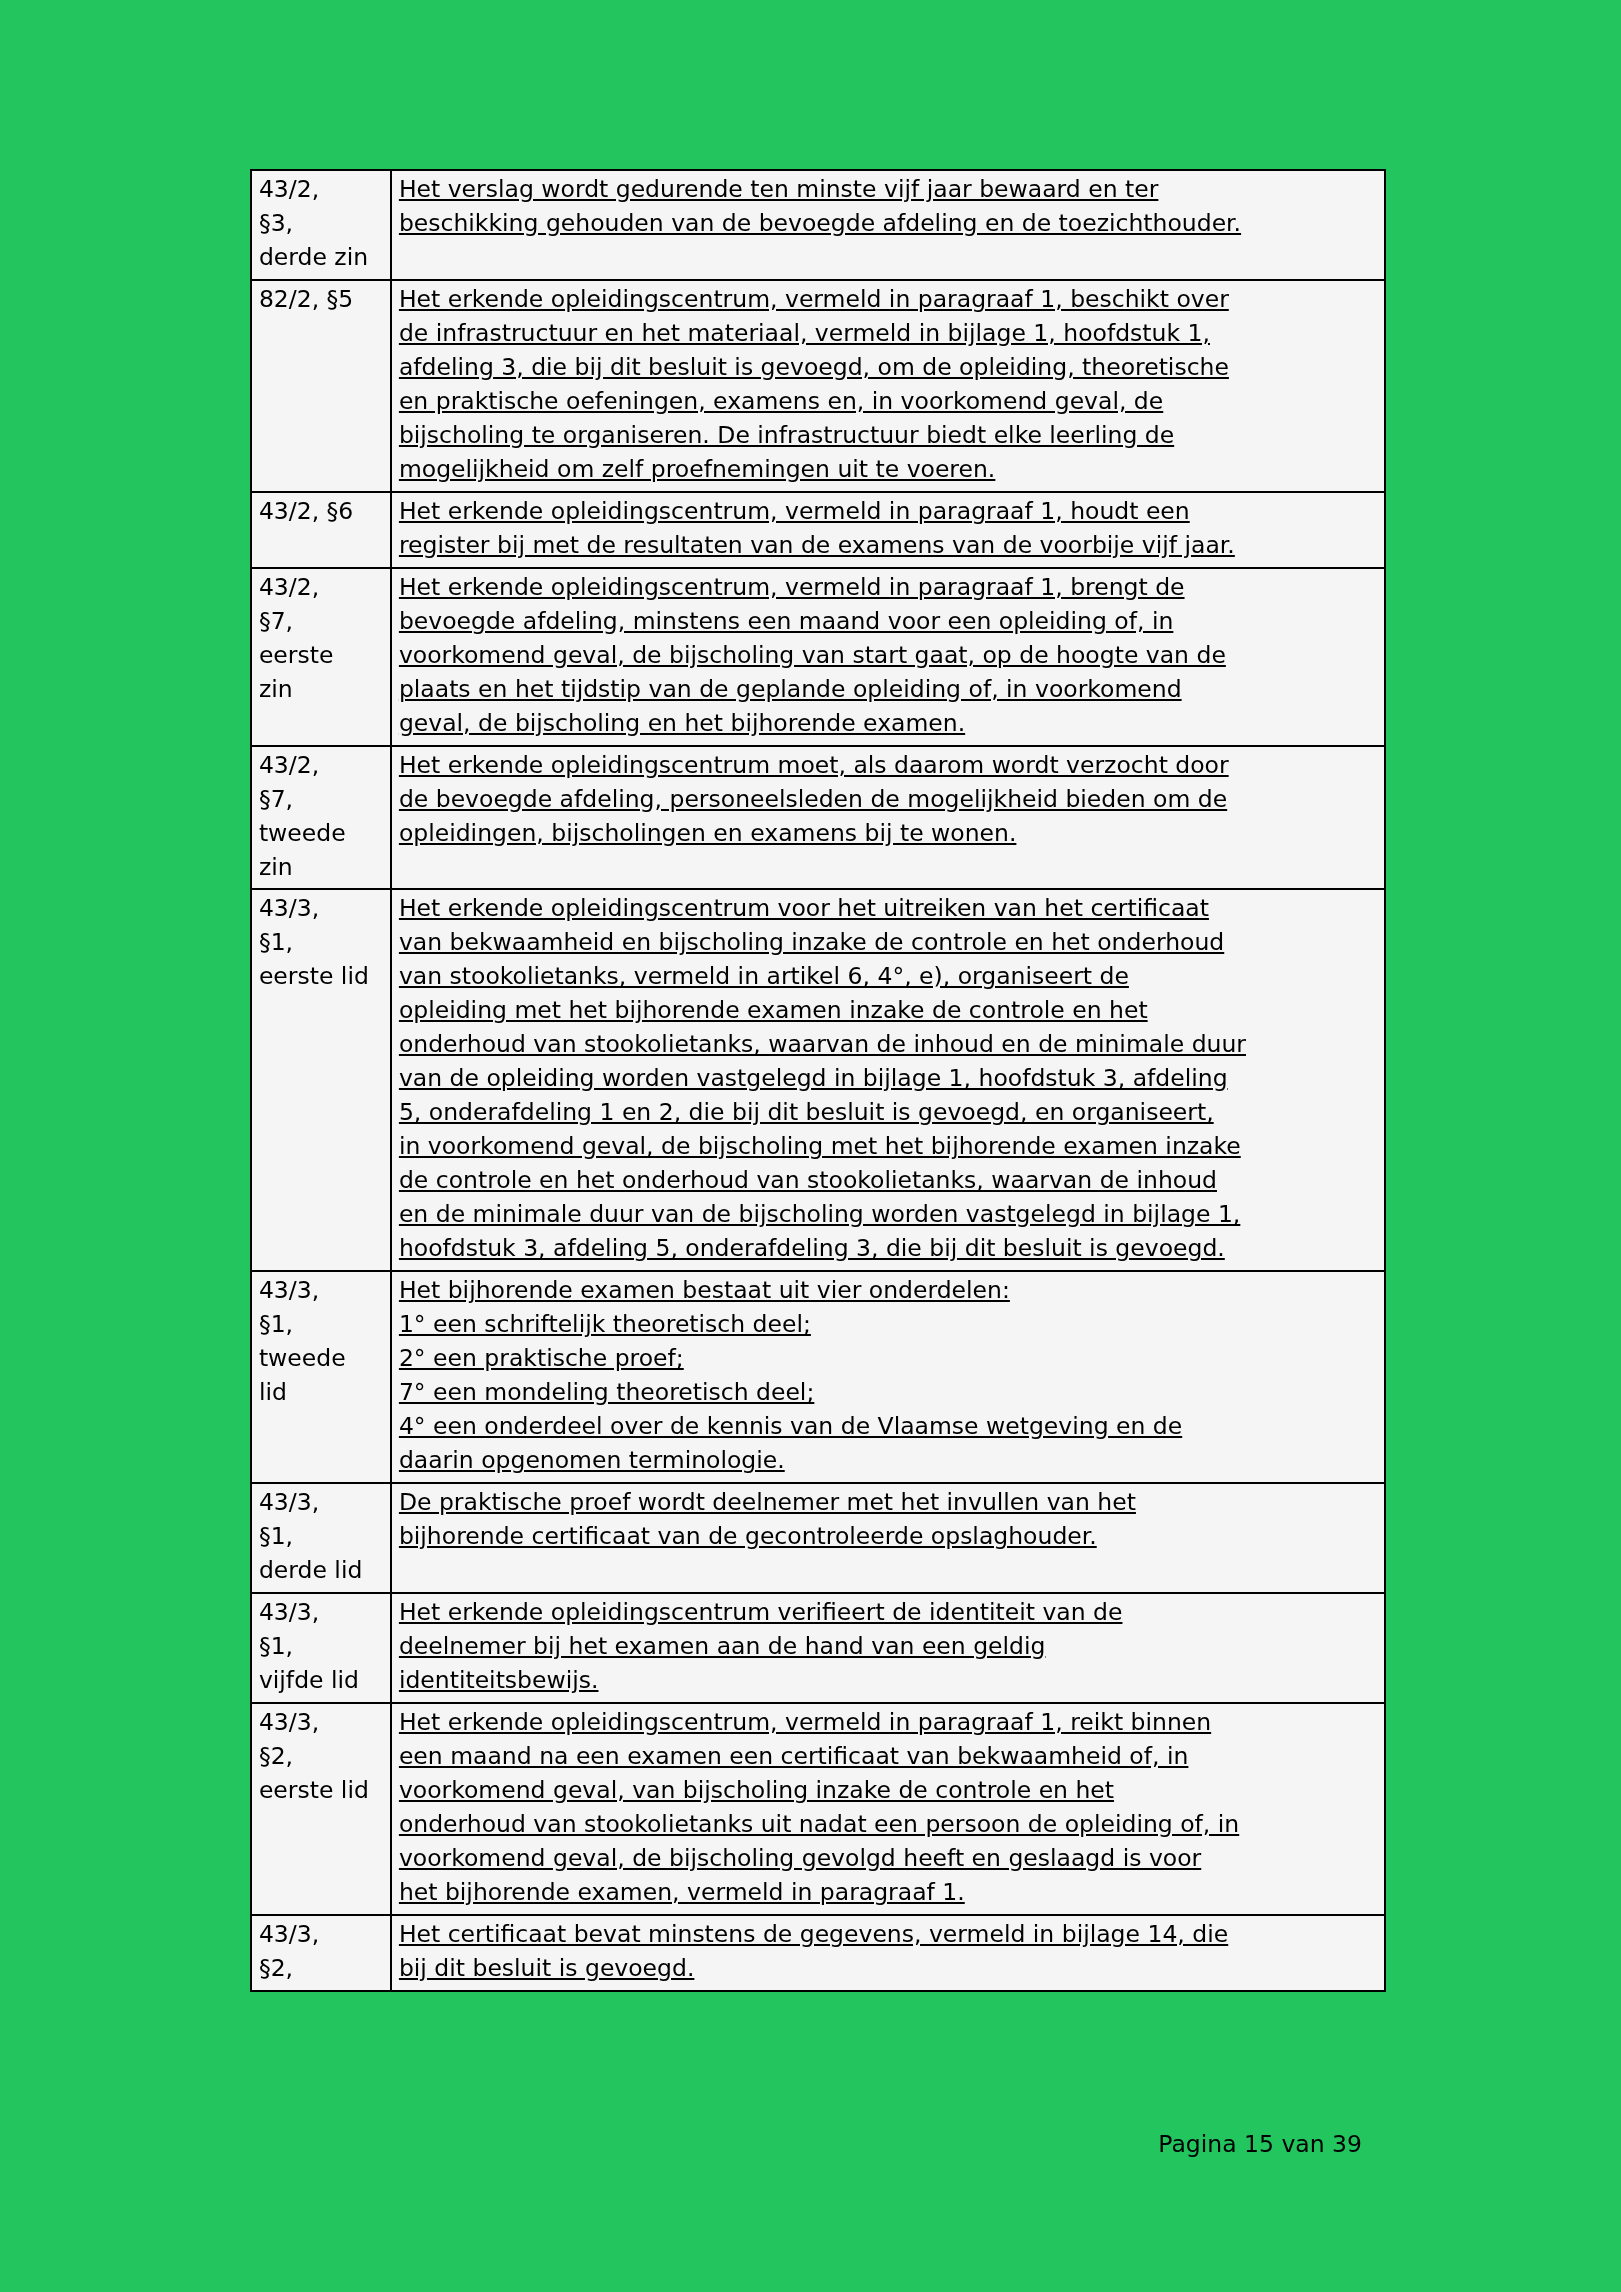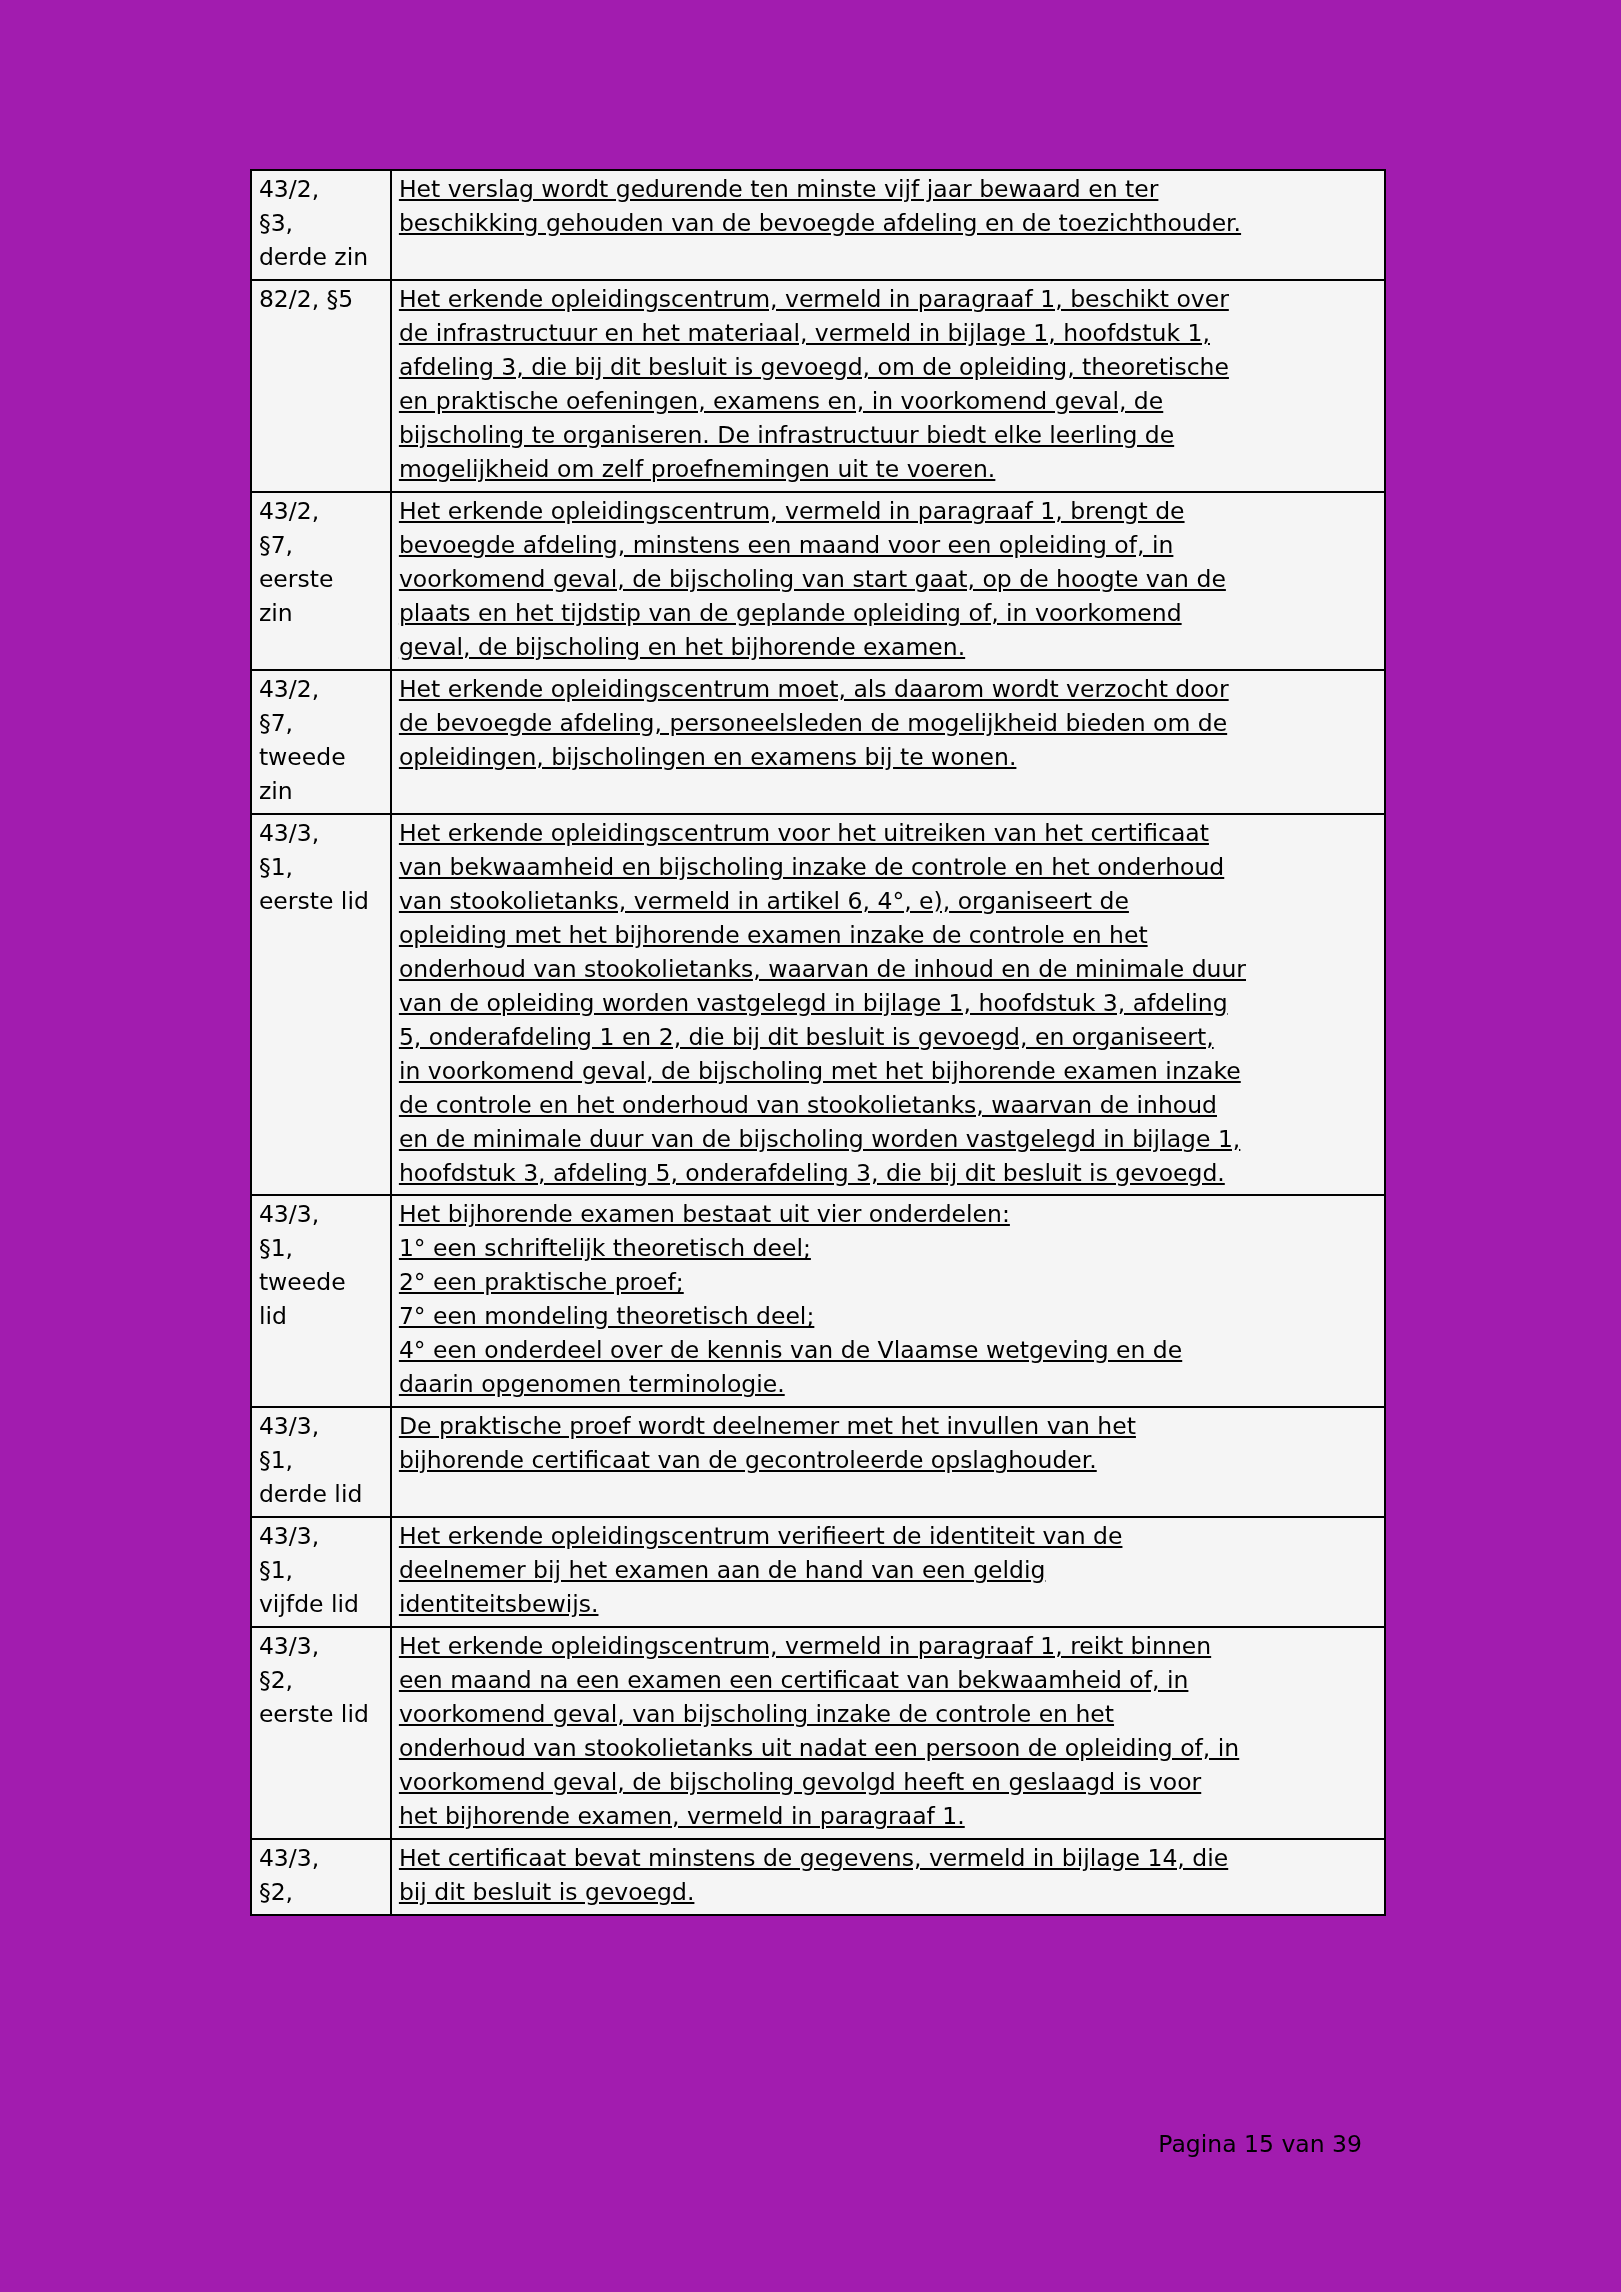--- a/index.html
+++ b/index.html
@@ -10,21 +10,21 @@
   body {
     width: 1621px;
     height: 2293px;
     font-family: "DejaVu Sans", "Liberation Sans", sans-serif;
     color: #000000;
   }
   .page {
     position: relative;
     width: 1621px;
     height: 2293px;
-    background: #a21caf;
+    background: #22c55e;
     overflow: hidden;
   }
   table.provisions {
     position: absolute;
     left: 250px;
     top: 169px;
     width: 1136px;
     border-collapse: collapse;
     table-layout: fixed;
     background: #f5f5f5;
@@ -71,20 +71,25 @@
 beschikking gehouden van de bevoegde afdeling en de toezichthouder.</td>
       </tr>
       <tr>
         <td class="ref">82/2, §5</td>
         <td class="txt">Het erkende opleidingscentrum, vermeld in paragraaf 1, beschikt over
 de infrastructuur en het materiaal, vermeld in bijlage 1, hoofdstuk 1,
 afdeling 3, die bij dit besluit is gevoegd, om de opleiding, theoretische
 en praktische oefeningen, examens en, in voorkomend geval, de
 bijscholing te organiseren. De infrastructuur biedt elke leerling de
 mogelijkheid om zelf proefnemingen uit te voeren.</td>
+      </tr>
+      <tr>
+        <td class="ref">43/2, §6</td>
+        <td class="txt">Het erkende opleidingscentrum, vermeld in paragraaf 1, houdt een
+register bij met de resultaten van de examens van de voorbije vijf jaar.</td>
       </tr>
       <tr>
         <td class="ref">43/2,
 §7,
 eerste
 zin</td>
         <td class="txt">Het erkende opleidingscentrum, vermeld in paragraaf 1, brengt de
 bevoegde afdeling, minstens een maand voor een opleiding of, in
 voorkomend geval, de bijscholing van start gaat, op de hoogte van de
 plaats en het tijdstip van de geplande opleiding of, in voorkomend

